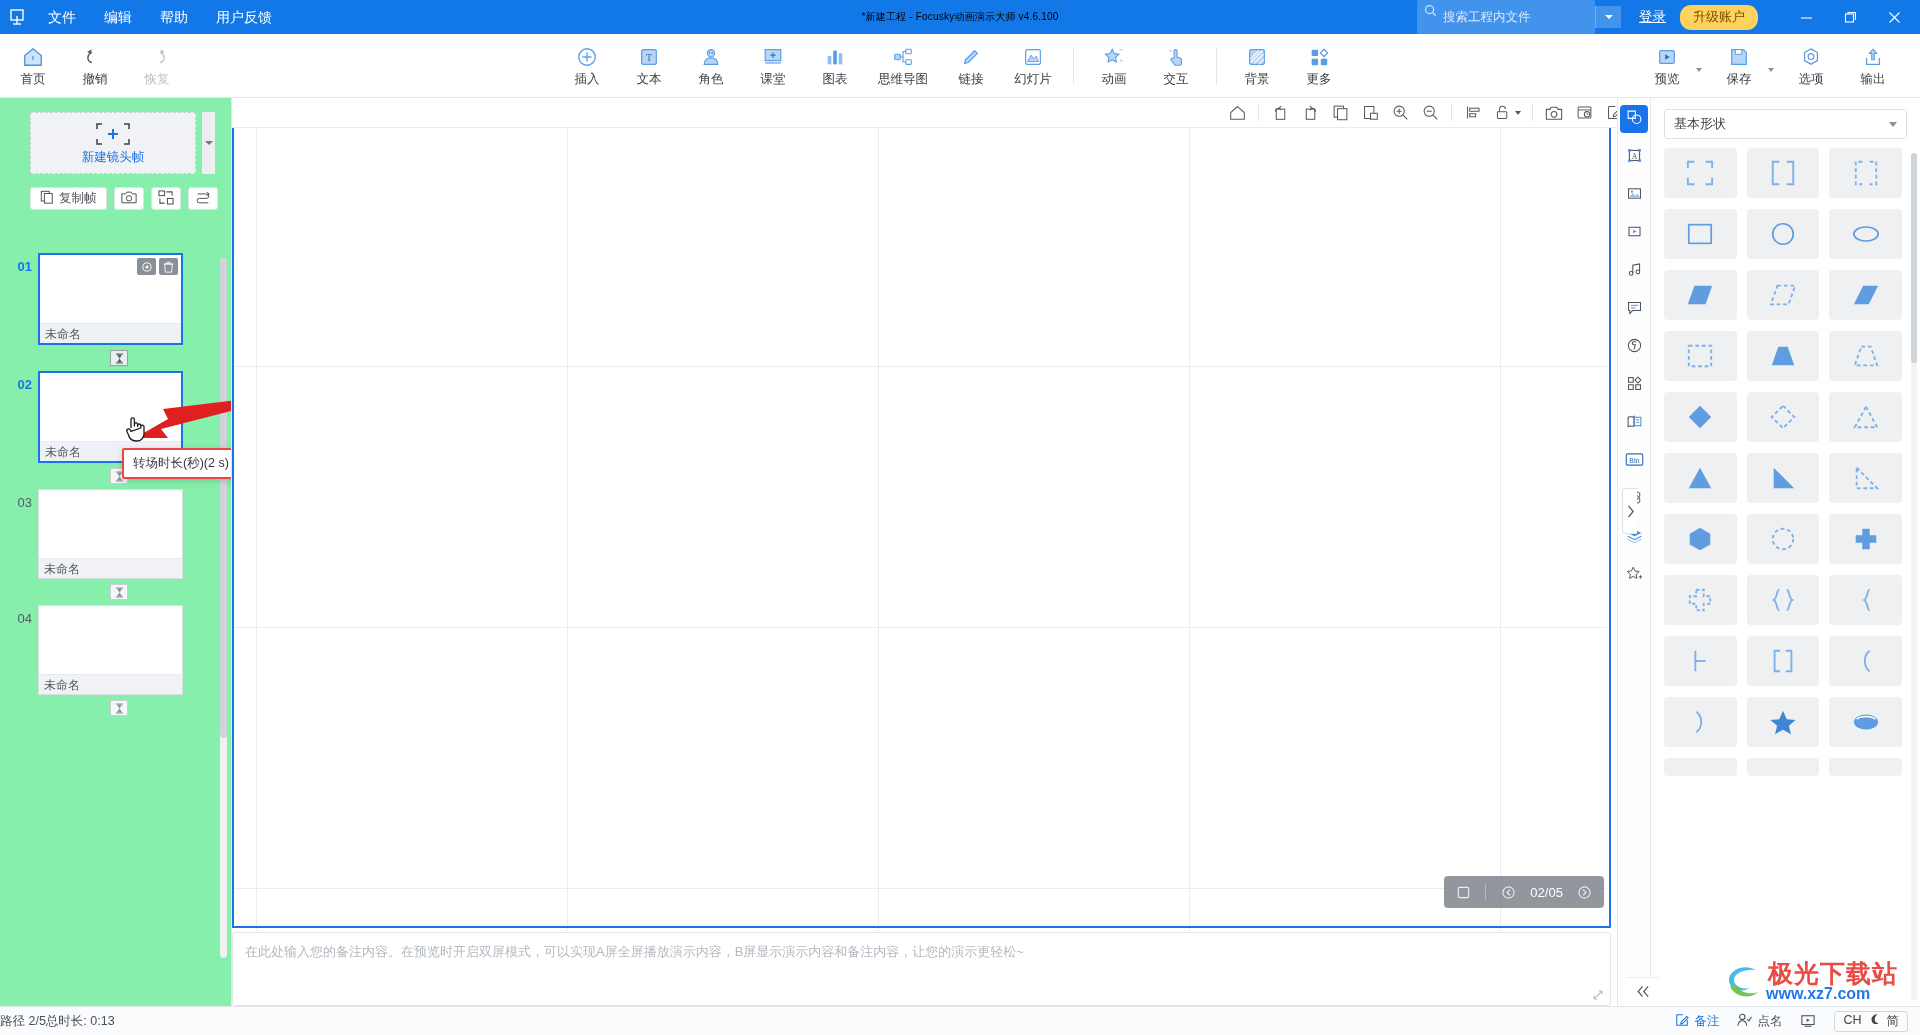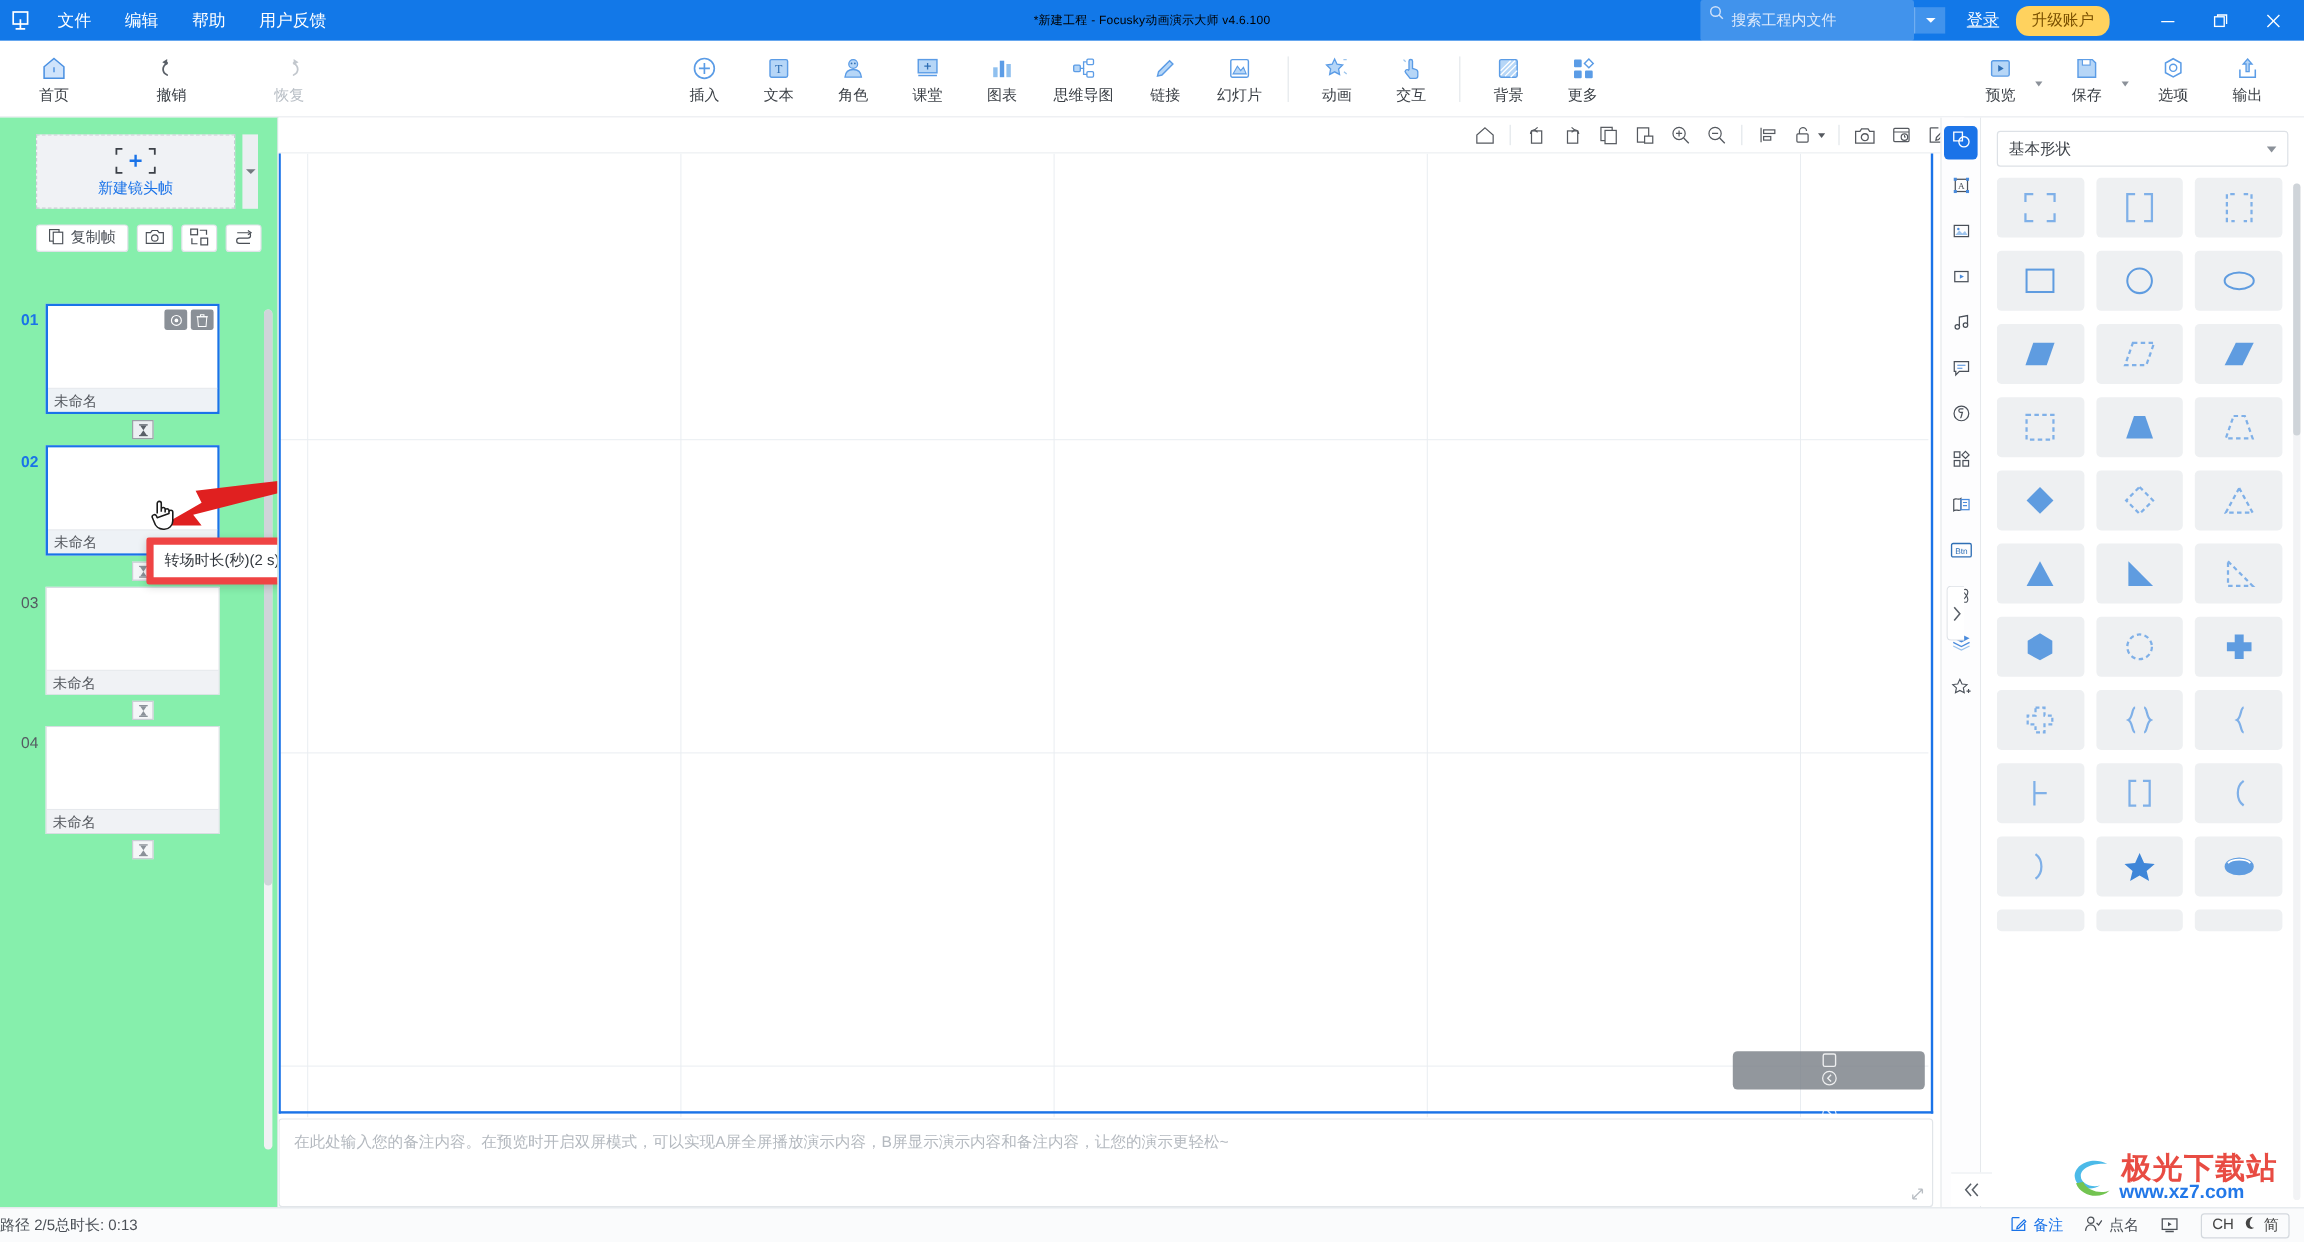--- a/index.html
+++ b/index.html
@@ -60,21 +60,21 @@
   }
   .rb-item {
     width: 62px; height: 60px; display: flex; flex-direction: column;
     align-items: center; justify-content: center; cursor: pointer; gap: 3px;
     position: relative;
   }
   .rb-item .ic { height: 24px; display: flex; align-items: flex-end; justify-content: center; }
   .rb-item .lb { font-size: 12.5px; color: #3a3f45; white-space: nowrap; }
   .rb-item.disabled .lb { color: #b9bfc6; }
   .rb-sep { width: 1px; height: 38px; background: #e4e8ec; margin: 0 9px; }
-  .rb-left { padding-left: 14px; display: flex; gap: 36px; }
+  .rb-left { padding-left: 2px; display: flex; }
   .rb-center { position: absolute; left: 556px; display: flex; align-items: center; }
   .rb-right { position: absolute; right: 16px; display: flex; align-items: center; }
   .rb-caret {
     width: 0; height: 0; border-left: 3.5px solid transparent; border-right: 3.5px solid transparent;
     border-top: 4px solid #8b9199; margin: 0 6px 0 -2px; align-self: center; margin-top: 8px;
   }
 
   
   .leftpanel {
     position: absolute; top: 98px; left: 0; width: 232px; bottom: 29px;
@@ -129,21 +129,21 @@
 
   .lp-scrollbar {
     position: absolute; right: 4px; top: 160px; width: 7px; height: 700px;
     background: #f0f1f3; border-radius: 4px;
   }
   .lp-thumbv { width: 7px; height: 480px; background: #cfd4d9; border-radius: 4px; }
 
   
   .tooltip {
     position: absolute; left: 122px; top: 446px; background: #fff;
-    border: 6px solid #ef4444; box-shadow: 0 2px 7px rgba(0,0,0,.16);
+    border: 2px solid #ef4444; box-shadow: 0 2px 7px rgba(0,0,0,.16);
     font-size: 12.5px; color: #33383e; padding: 5px 9px; white-space: nowrap;
     z-index: 60; border-radius: 2px;
   }
   
   .red-arrow { position: absolute; left: 125px; top: 375px; z-index: 65; }
   
   .hand-cursor { position: absolute; left: 122px; top: 414px; z-index: 70; }
 
   
   .canvas-wrap {
@@ -178,21 +178,20 @@
     position: absolute; right: -0px; top: 360px; width: 15px; height: 46px;
     background: #fff; border: 1px solid #dde1e6; border-right: none;
     border-radius: 4px 0 0 4px; display: flex; align-items: center; justify-content: center;
     cursor: pointer; z-index: 12;
   }
   .page-pill {
     position: absolute; right: 33px; bottom: 98px; height: 32px; width: 160px;
     background: rgba(122,128,135,.82); border-radius: 4px; display: flex;
     align-items: center; justify-content: space-between; color: #fff; padding: 0 6px;
     font-size: 13px;
-    flex-direction: column;
   }
   .pp-btn { width: 26px; height: 24px; display: flex; align-items: center; justify-content: center; cursor: pointer; opacity: .85; }
   .pp-sep { width: 1px; height: 16px; background: rgba(255,255,255,.35); }
 
   .notes {
     position: absolute; left: 0px; right: 26px; bottom: 0; height: 74px;
     border: 1px solid #e1e5e9; border-radius: 3px; background: #fff;
     padding: 9px 12px; font-size: 13px; color: #b4b9bf; line-height: 19px;
   }
   .notes-resize { position: absolute; right: 6px; bottom: 6px; width: 12px; height: 12px; cursor: nwse-resize; }

